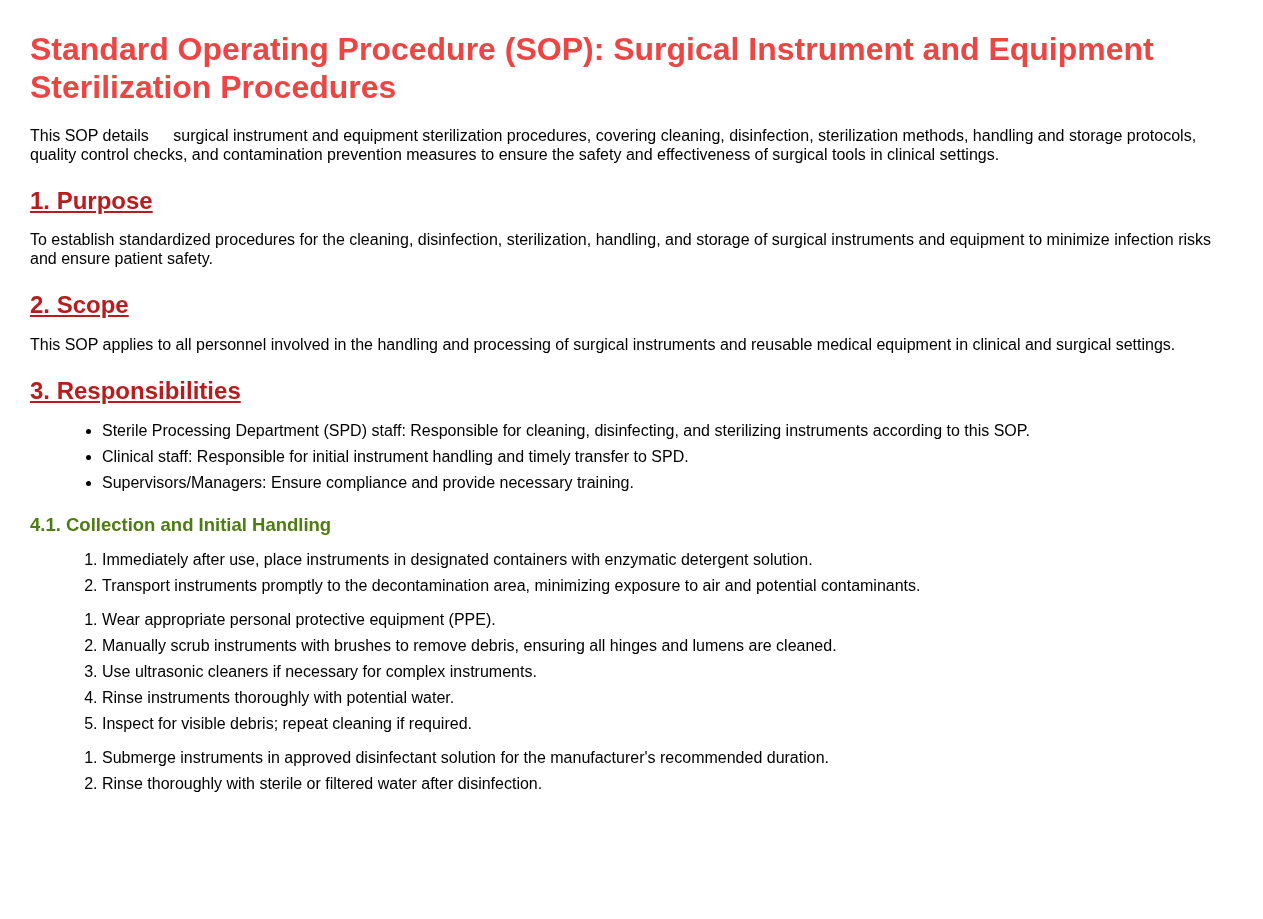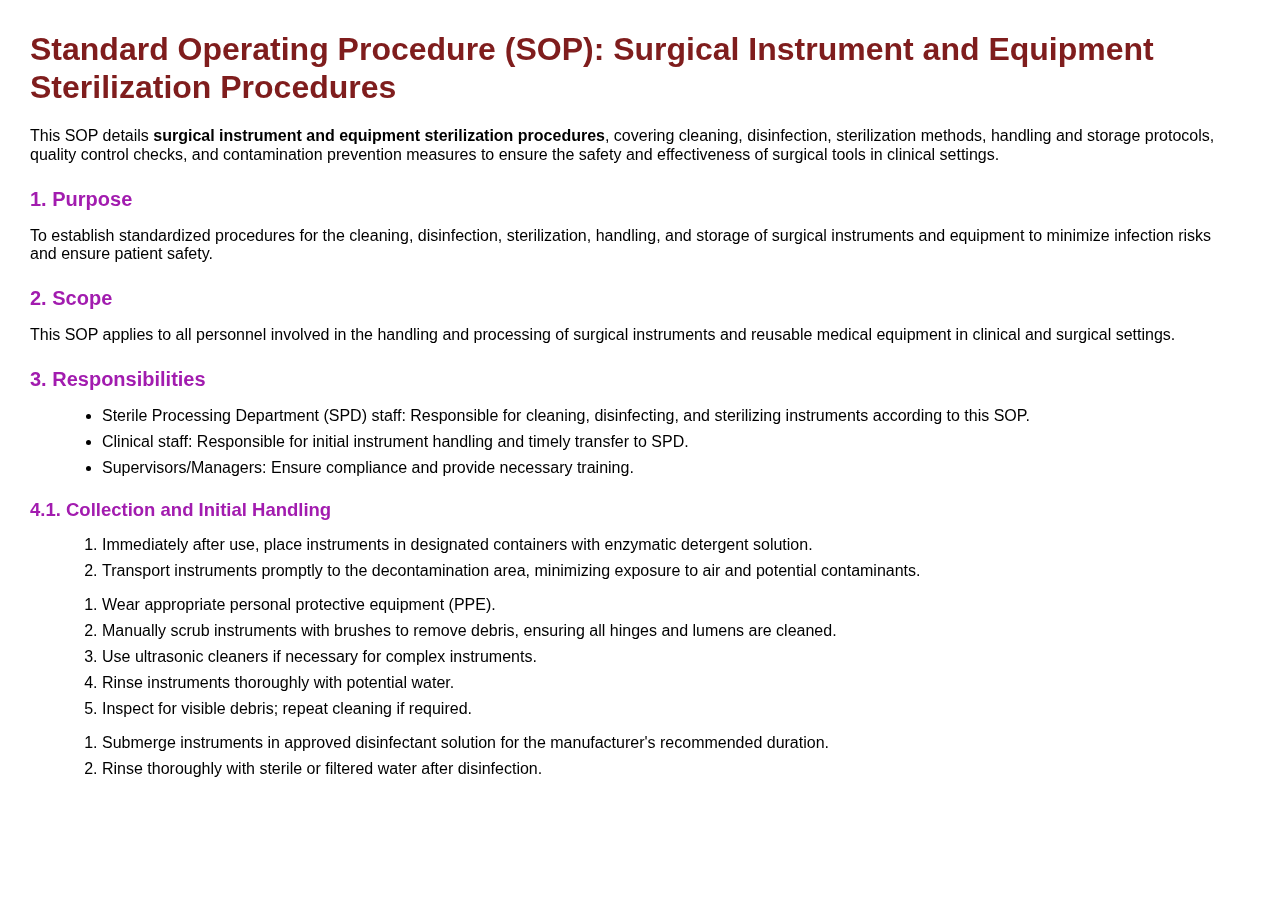--- a/index.html
+++ b/index.html
@@ -14,53 +14,54 @@
     overflow: hidden;
     font-family: "Liberation Sans", "DejaVu Sans", sans-serif;
     color: #000000;
     font-size: 16px;
     line-height: 1.15;
   }
   .page {
     padding: 30px 32px 0 30px;
   }
   h1 {
-    color: #7f1d1d;
+    color: #ef4444;
     font-size: 32px;
     line-height: 1.2;
     margin: 0 0 20px 0;
     font-weight: bold;
   }
   h2 {
-    color: #a21caf;
-    font-size: 20px;
+    color: #b91c1c;
+    font-size: 24px;
     line-height: 1.2;
     margin: 22px 0 16px 0;
     font-weight: bold;
+    text-decoration: underline;
   }
   h3 {
-    color: #a21caf;
+    color: #4d7c0f;
     font-size: 18.5px;
     line-height: 1.15;
     margin: 22px 0 16px 0;
     font-weight: bold;
   }
   p {
     margin: 16px 0;
     line-height: 1.18;
   }
   ul, ol {
     margin: 16px 0;
     padding-left: 64px;
   }
   li {
     line-height: 18px;
     margin: 8px;
   }
-  strong { font-weight: bold; }
+  strong { font-weight: normal; margin-left: 20px; }
 </style>
 </head>
 <body>
 
 <div class="page">
 
   <h1>Standard Operating Procedure (SOP): Surgical Instrument and Equipment Sterilization Procedures</h1>
 
   <p><span>This SOP details </span><strong>surgical instrument and equipment sterilization procedures</strong><span>, covering cleaning, disinfection, sterilization methods, handling and storage protocols, quality control checks, and contamination prevention measures to ensure the safety and effectiveness of surgical tools in clinical settings.</span></p>
 

